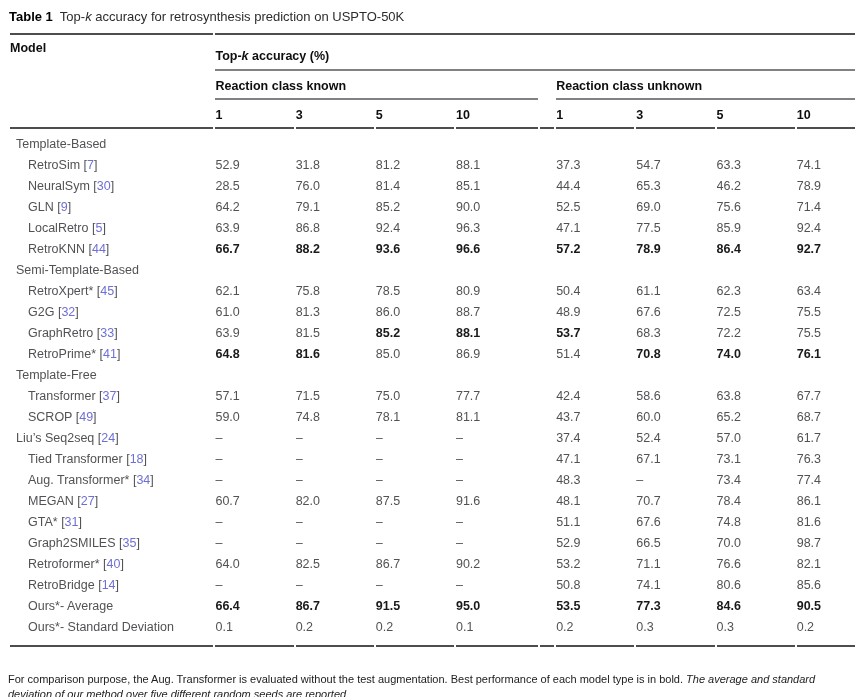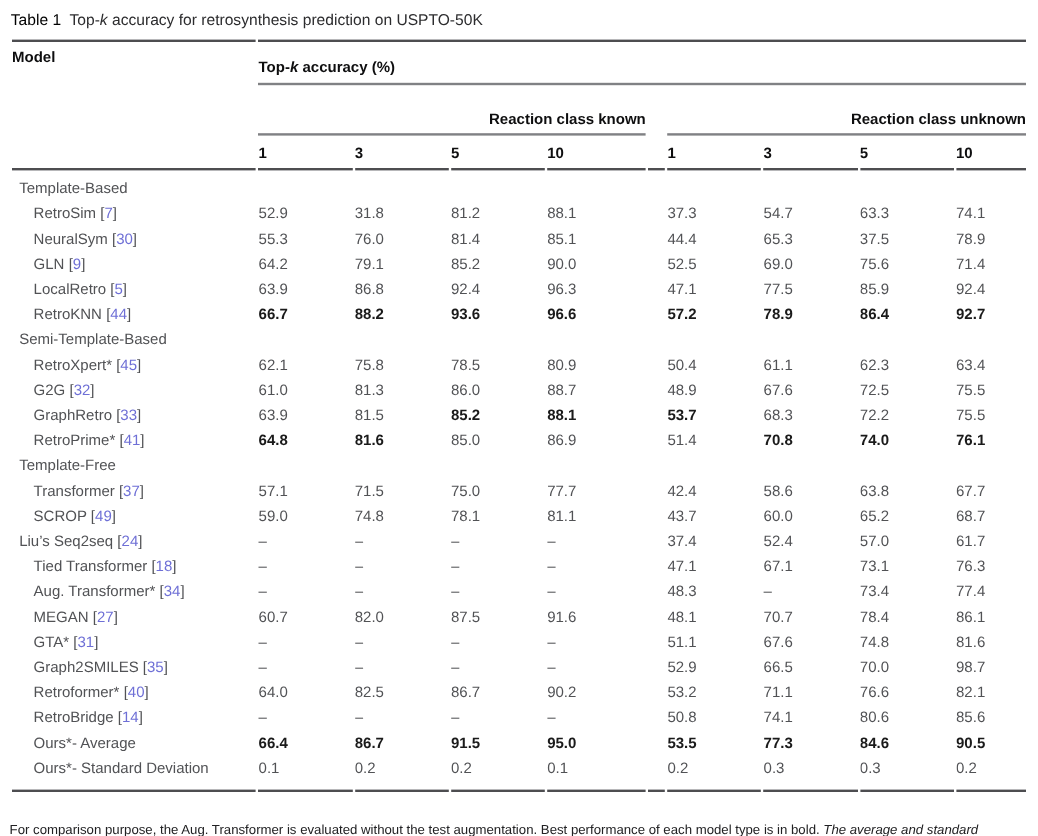--- a/index.html
+++ b/index.html
@@ -14,35 +14,35 @@
   }
   html,body{margin:0;padding:0;background:#fff;}
   .page{
     width:865px;height:697px;background:var(--bg);
     box-sizing:border-box;padding:5px 8px 0 8px;
     font-family:"Liberation Sans","DejaVu Sans",sans-serif;
     color:var(--text);overflow:hidden;
   }
   
   .caption{font-size:13px;line-height:17px;color:#2c2c2e;padding:3px 0 8px 1px;}
-  .caption .cap-label{font-weight:400;color:#000;margin-right:7px;}
+  .caption .cap-label{font-weight:700;color:#000;margin-right:7px;}
   .caption .it{font-style:italic;}
 
   
   table.tbl{
     width:849px;table-layout:fixed;
     border-collapse:separate;border-spacing:2px 0;
     font-size:12.5px;
   }
   th,td{padding:0;text-align:left;font-weight:400;color:var(--text);overflow:hidden;white-space:nowrap;}
   thead th{font-weight:700;color:var(--head-text);}
 
   th.h-model{vertical-align:top;padding-top:6px;border-top:2px solid var(--rule-major);border-bottom:2px solid var(--rule-major);margin-left:42px;}
   th.h-topk{height:27px;vertical-align:middle;padding-top:7px;border-top:2px solid var(--rule-major);border-bottom:2px solid var(--rule-minor);}
-  th.h-group{height:25px;vertical-align:middle;padding-top:15px;border-bottom:2px solid var(--rule-minor);text-align:right;}
+  th.h-group{height:25px;vertical-align:middle;padding-top:2px;border-bottom:2px solid var(--rule-minor);}
   th.h-gapB{border-bottom:none;}
   th.h-k,th.h-gapC{height:25px;vertical-align:middle;padding-top:2px;border-bottom:2px solid var(--rule-major);}
 
   tbody td{height:21px;line-height:21px;}
   tbody tr:first-child td{padding-top:5px;}
   tbody tr:last-child td{border-bottom:2px solid var(--rule-major);padding-bottom:7px;}
   td.model{padding-left:6px;}
   td.model.indent{padding-left:18px;}
   td.val.b{font-weight:700;color:var(--bold-text);}
   span.ref{color:var(--link);}
@@ -109,28 +109,28 @@
           <td class="val">81.2</td>
           <td class="val">88.1</td>
           <td></td>
           <td class="val">37.3</td>
           <td class="val">54.7</td>
           <td class="val">63.3</td>
           <td class="val">74.1</td>
         </tr>
         <tr>
           <td class="model indent"><span>NeuralSym</span> <span class="bracket">[</span><span class="ref">30</span><span class="bracket">]</span></td>
-          <td class="val">55.3</td>
+          <td class="val">28.5</td>
           <td class="val">76.0</td>
           <td class="val">81.4</td>
           <td class="val">85.1</td>
           <td></td>
           <td class="val">44.4</td>
           <td class="val">65.3</td>
-          <td class="val">37.5</td>
+          <td class="val">46.2</td>
           <td class="val">78.9</td>
         </tr>
         <tr>
           <td class="model indent"><span>GLN</span> <span class="bracket">[</span><span class="ref">9</span><span class="bracket">]</span></td>
           <td class="val">64.2</td>
           <td class="val">79.1</td>
           <td class="val">85.2</td>
           <td class="val">90.0</td>
           <td></td>
           <td class="val">52.5</td>

